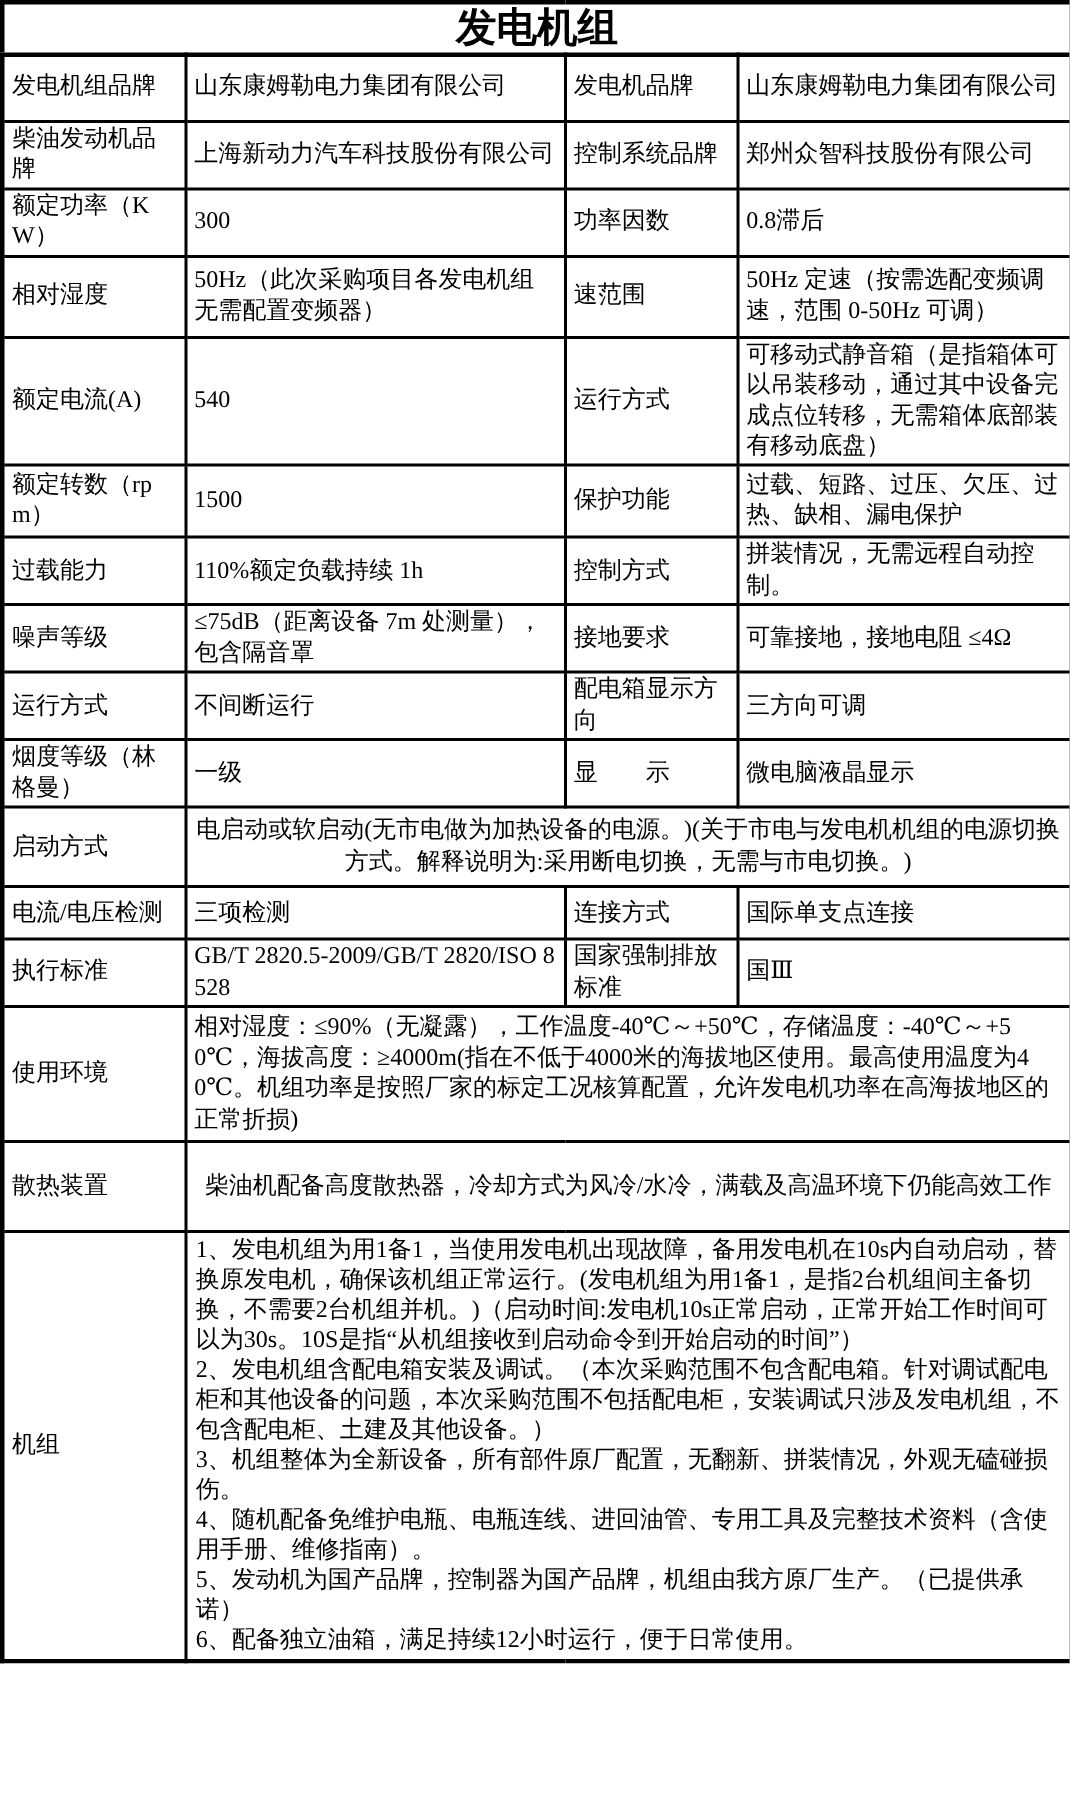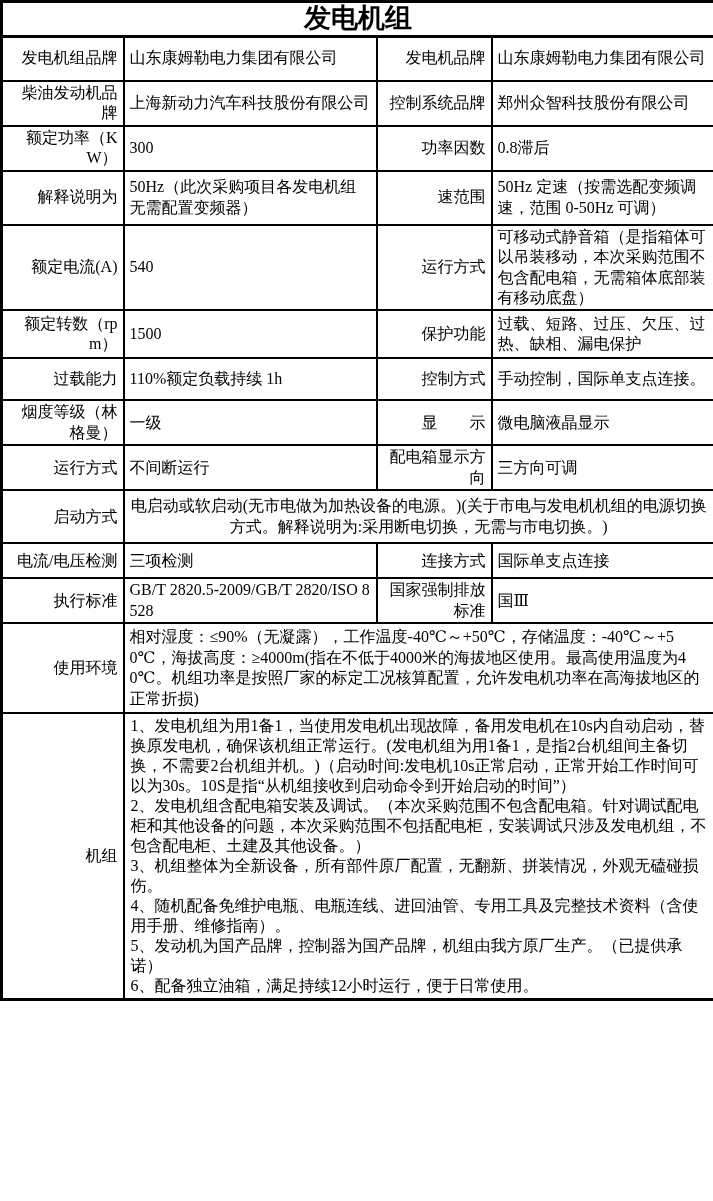--- a/index.html
+++ b/index.html
@@ -5,21 +5,21 @@
   html,body{margin:0;padding:0;background:#ffffff;color:#000000;
     font-family:"Liberation Serif","DejaVu Serif",serif;}
   .page{width:713px;box-sizing:border-box;}
   table.spec{border-collapse:collapse;table-layout:fixed;width:713px;
     border:3px solid #000;}
   col.c1{width:122px}col.c2{width:253px}col.c3{width:115px}col.c4{width:223px}
   td{border:2px solid #000;padding:1px 5px;font-size:16px;line-height:1.28;
     vertical-align:middle;overflow:hidden;word-break:break-all;}
   td.title-cell{font-size:27px;font-weight:bold;text-align:center;
     padding:1px 0;line-height:1.1;border-bottom:3px solid #000;}
-  td.lab{text-align:right;}
+  td.lab{text-align:left;}
   td.val{text-align:left;}
   td.val-center{text-align:center;}
   td.notes{white-space:pre-line;line-height:20px;padding:2px 6px;}
 </style>
 </head>
 <body>
 
 <div class="page">
   <table class="spec">
     <colgroup>
@@ -48,61 +48,67 @@
       </tr>
 
       <tr>
         <td class="lab" style="height:33px">额定功率（KW）</td>
         <td class="val">300</td>
         <td class="lab">功率因数</td>
         <td class="val">0.8滞后</td>
       </tr>
 
       <tr>
-        <td class="lab" style="height:50px">解释说明为</td>
+        <td class="lab" style="height:50px">相对湿度</td>
         <td class="val">50Hz（此次采购项目各发电机组无需配置变频器）</td>
         <td class="lab">速范围</td>
         <td class="val">50Hz 定速（按需选配变频调速，范围 0-50Hz 可调）</td>
       </tr>
 
 
       <tr>
         <td class="lab" style="height:72px">额定电流(A)</td>
         <td class="val">540</td>
         <td class="lab">运行方式</td>
-        <td class="val">可移动式静音箱（是指箱体可以吊装移动，本次采购范围不包含配电箱，无需箱体底部装有移动底盘）</td>
+        <td class="val">可移动式静音箱（是指箱体可以吊装移动，通过其中设备完成点位转移，无需箱体底部装有移动底盘）</td>
       </tr>
 
       <tr>
         <td class="lab" style="height:44px">额定转数（rpm）</td>
         <td class="val">1500</td>
         <td class="lab">保护功能</td>
         <td class="val">过载、短路、过压、欠压、过热、缺相、漏电保护</td>
       </tr>
 
       <tr>
         <td class="lab" style="height:38px">过载能力</td>
         <td class="val">110%额定负载持续 1h</td>
         <td class="lab">控制方式</td>
-        <td class="val">手动控制，国际单支点连接。</td>
+        <td class="val">拼装情况，无需远程自动控制。</td>
       </tr>
 
-
       <tr>
-        <td class="lab" style="height:34px">烟度等级（林格曼）</td>
-        <td class="val">一级</td>
-        <td class="lab">显　　示</td>
-        <td class="val">微电脑液晶显示</td>
+        <td class="lab" style="height:41px">噪声等级</td>
+        <td class="val">≤75dB（距离设备 7m 处测量），包含隔音罩</td>
+        <td class="lab">接地要求</td>
+        <td class="val">可靠接地，接地电阻 ≤4Ω</td>
       </tr>
 
       <tr>
         <td class="lab" style="height:34px">运行方式</td>
         <td class="val">不间断运行</td>
         <td class="lab">配电箱显示方向</td>
         <td class="val">三方向可调</td>
+      </tr>
+
+      <tr>
+        <td class="lab" style="height:34px">烟度等级（林格曼）</td>
+        <td class="val">一级</td>
+        <td class="lab">显　　示</td>
+        <td class="val">微电脑液晶显示</td>
       </tr>
 
       <tr>
         <td class="lab" style="height:49px">启动方式</td>
         <td class="val-center" colspan="3">电启动或软启动(无市电做为加热设备的电源。)(关于市电与发电机机组的电源切换方式。解释说明为:采用断电切换，无需与市电切换。)</td>
       </tr>
 
       <tr>
         <td class="lab" style="height:31px">电流/电压检测</td>
         <td class="val">三项检测</td>
@@ -116,20 +122,24 @@
         <td class="val">GB/T 2820.5-2009/GB/T 2820/ISO 8528</td>
         <td class="lab">国家强制排放标准</td>
         <td class="val">国Ⅲ</td>
       </tr>
 
       <tr>
         <td class="lab" style="height:86px">使用环境</td>
         <td class="val" colspan="3">相对湿度：≤90%（无凝露），工作温度-40℃～+50℃，存储温度：-40℃～+50℃，海拔高度：≥4000m(指在不低于4000米的海拔地区使用。最高使用温度为40℃。机组功率是按照厂家的标定工况核算配置，允许发电机功率在高海拔地区的正常折损)</td>
       </tr>
 
+      <tr>
+        <td class="lab" style="height:56px">散热装置</td>
+        <td class="val-center" colspan="3">柴油机配备高度散热器，冷却方式为风冷/水冷，满载及高温环境下仍能高效工作</td>
+      </tr>
 
       <tr>
         <td class="lab" style="height:256px">机组</td>
         <td class="val notes" colspan="3">1、发电机组为用1备1，当使用发电机出现故障，备用发电机在10s内自动启动，替换原发电机，确保该机组正常运行。(发电机组为用1备1，是指2台机组间主备切换，不需要2台机组并机。)（启动时间:发电机10s正常启动，正常开始工作时间可以为30s。10S是指“从机组接收到启动命令到开始启动的时间”）
 2、发电机组含配电箱安装及调试。（本次采购范围不包含配电箱。针对调试配电柜和其他设备的问题，本次采购范围不包括配电柜，安装调试只涉及发电机组，不包含配电柜、土建及其他设备。）
 3、机组整体为全新设备，所有部件原厂配置，无翻新、拼装情况，外观无磕碰损伤。
 4、随机配备免维护电瓶、电瓶连线、进回油管、专用工具及完整技术资料（含使用手册、维修指南）。
 5、发动机为国产品牌，控制器为国产品牌，机组由我方原厂生产。（已提供承诺）
 6、配备独立油箱，满足持续12小时运行，便于日常使用。</td>
       </tr>

